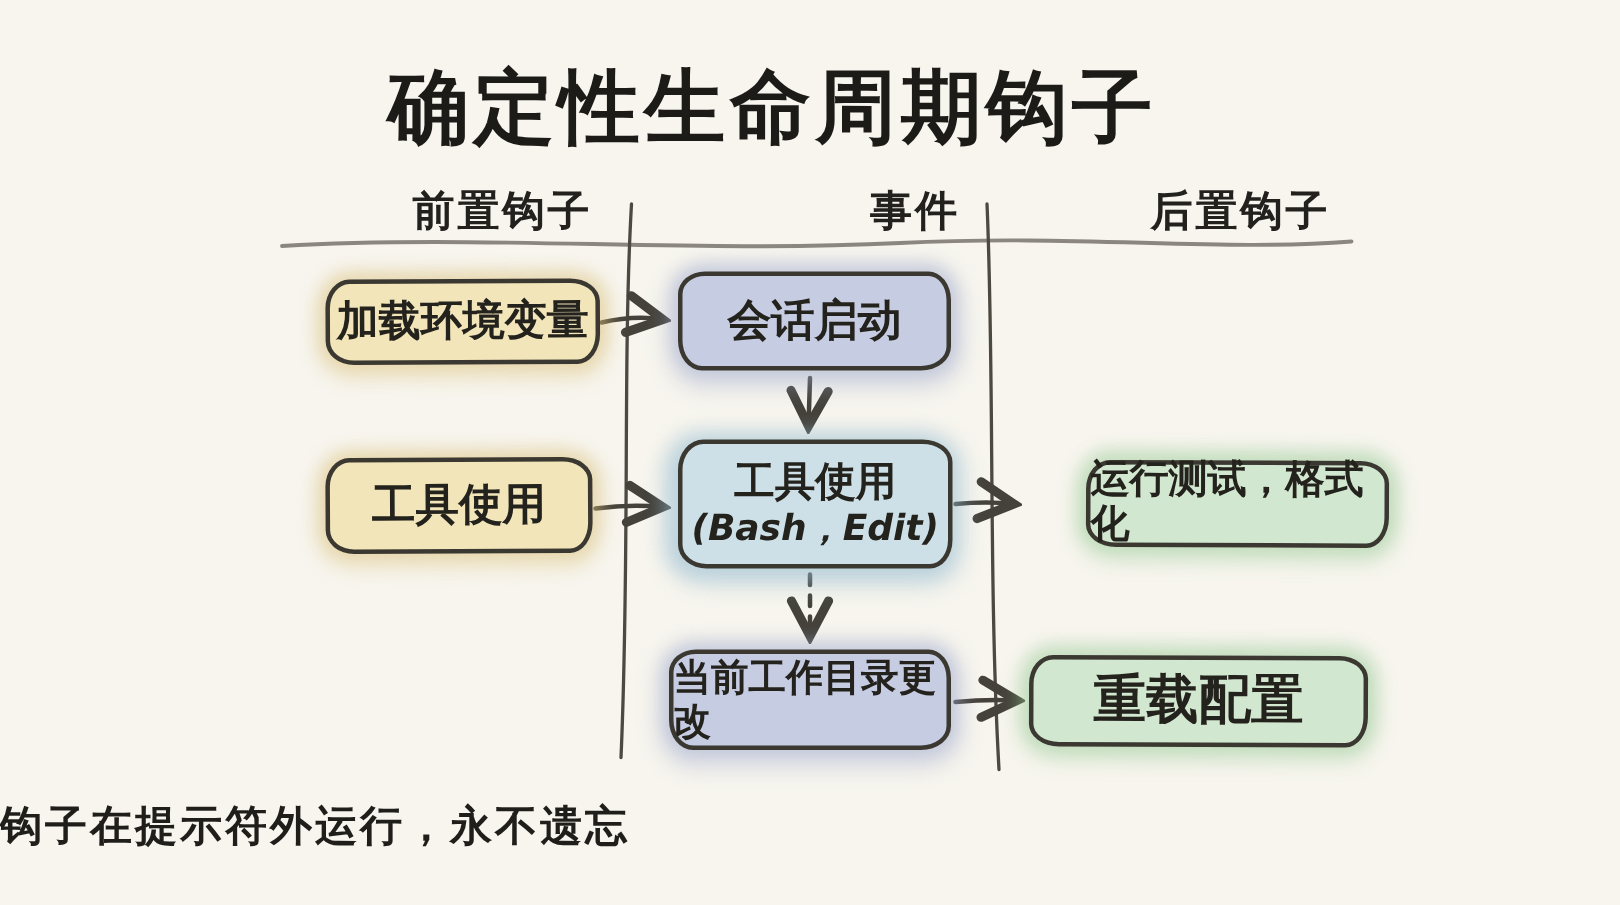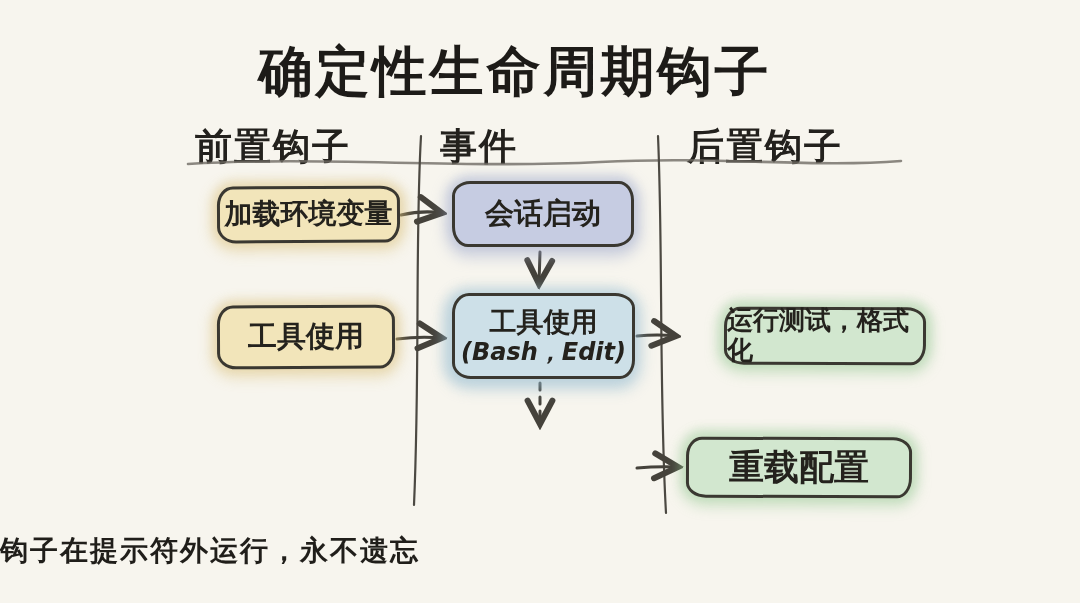--- a/index.html
+++ b/index.html
@@ -32,22 +32,22 @@
     transform:translateX(-25px);
     font-size:54px;
     font-weight:800;
     letter-spacing:3px;
     color:#1d1b18;
   }
   .col-header{
     position:absolute;
     top:122px;
     width:200px;
-    text-align:left;
-    font-size:37px;
+    text-align:right;
+    font-size:28px;
     font-weight:700;
     letter-spacing:2px;
     color:#23211d;
   }
   .col-header.pre{left:195px;}
   .col-header.event{left:440px;}
   .col-header.post{left:687px;}
   .box{
     position:absolute;
     display:flex;
@@ -146,20 +146,23 @@
 
   <div class="box blue" style="left:452px;top:293px;width:183px;height:86px;font-size:27px">
     <span class="line1">工具使用</span>
     <span class="line2">(Bash，Edit)</span>
   </div>
 
   <div class="box green" style="left:724px;top:307px;width:202px;height:58px;font-size:26px">
     <span>运行测试，格式化</span>
   </div>
 
+  <div class="box lavender" style="left:446px;top:433px;width:188px;height:67px;font-size:25px">
+    <span>当前工作目录更改</span>
+  </div>
 
   <div class="box green" style="left:686px;top:437px;width:226px;height:61px;font-size:35px">
     <span>重载配置</span>
   </div>
 
   <div class="caption">钩子在提示符外运行，永不遗忘</div>
 
 </div>
 
 </body></html>

